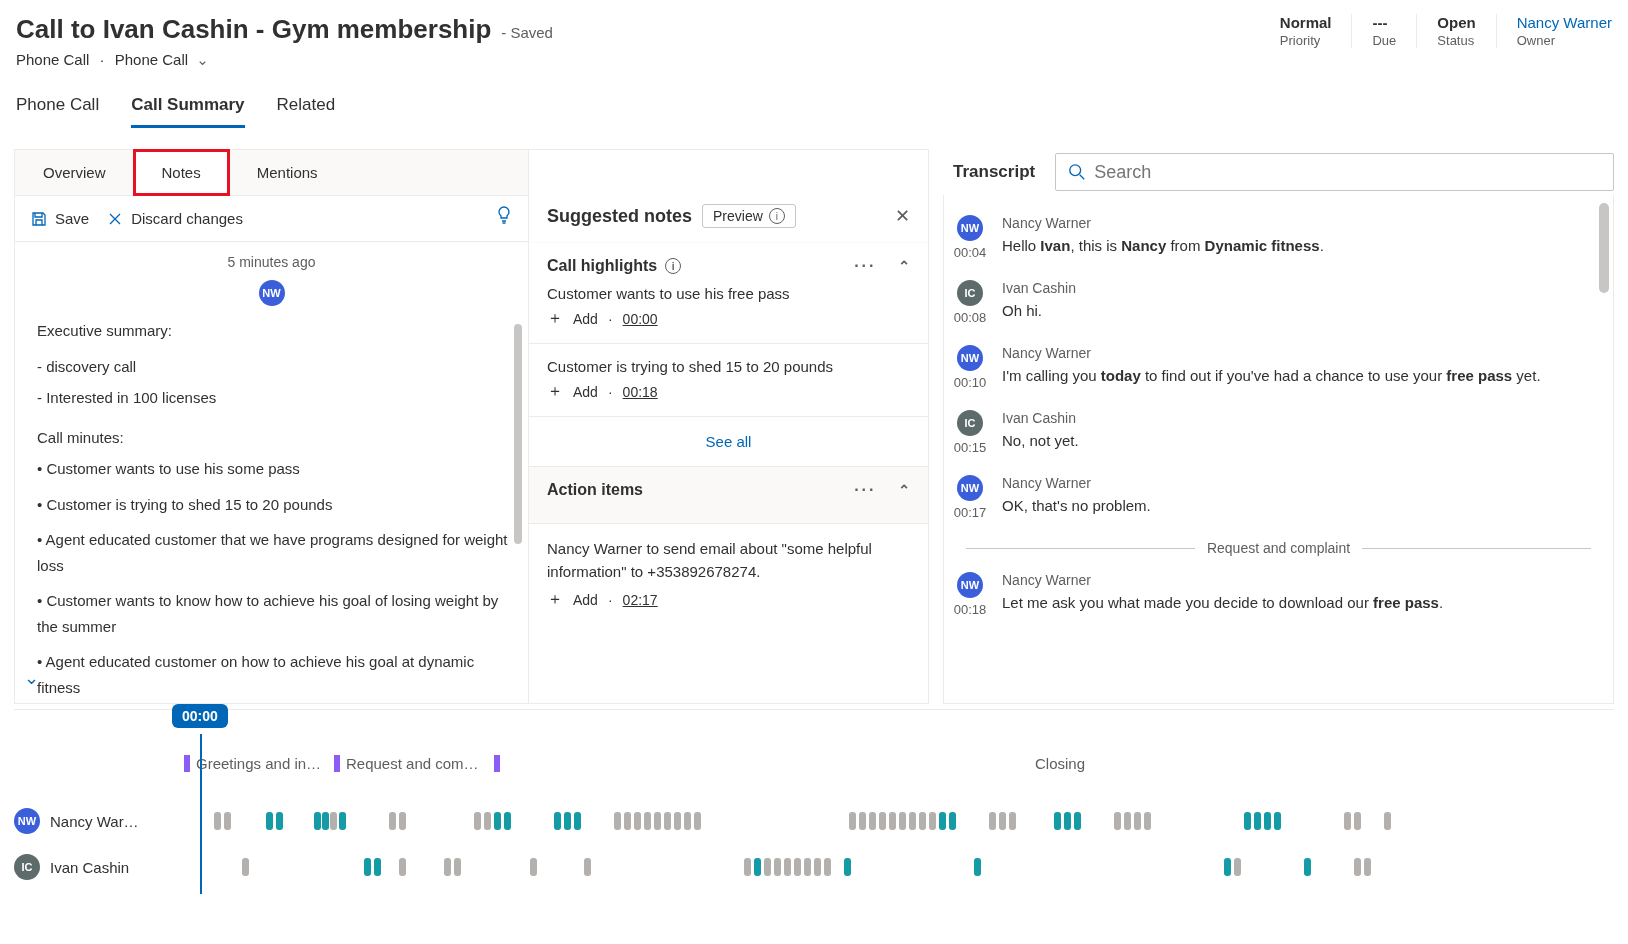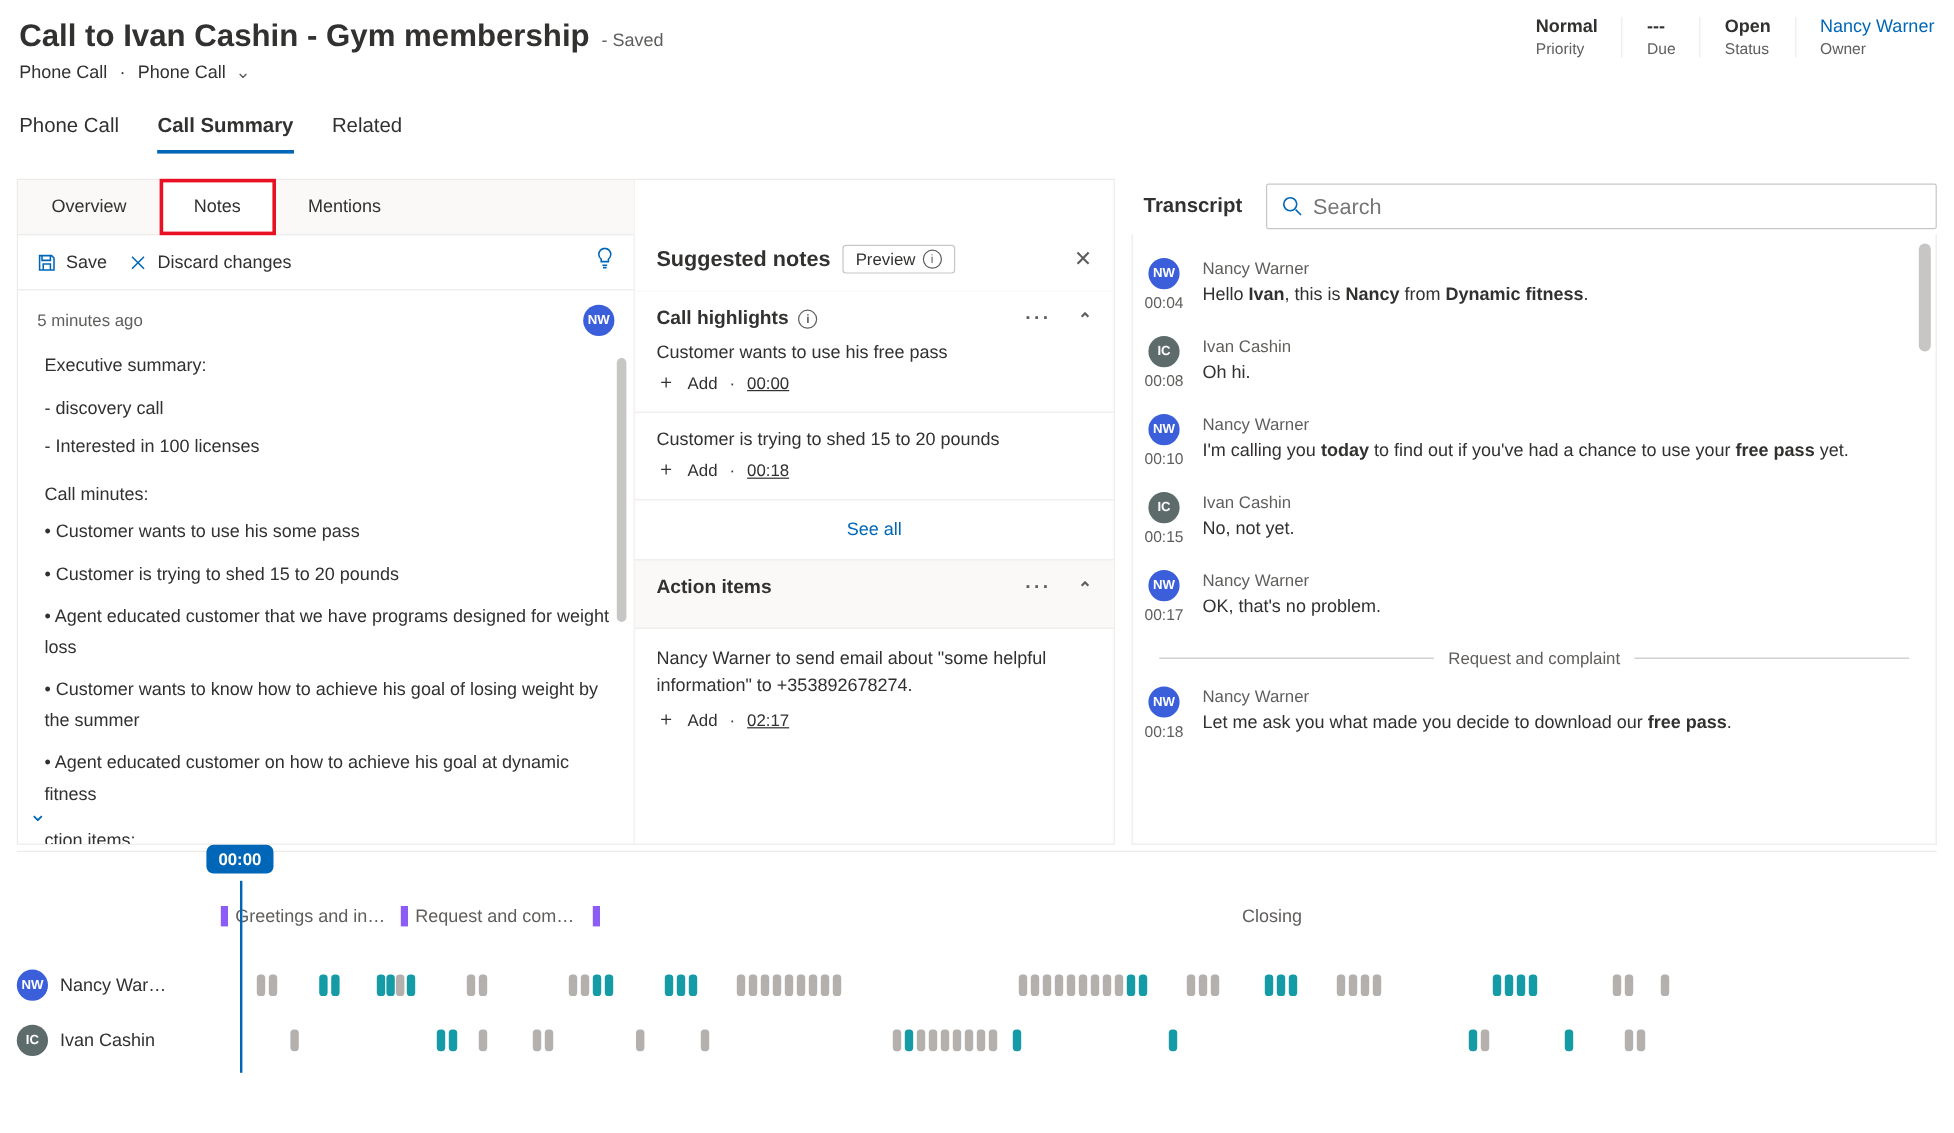--- a/index.html
+++ b/index.html
@@ -21,21 +21,21 @@
 .content-row { display:flex; height:555px; margin:20px 14px 0 14px; gap:0; }
 .panel { background:#fff; }
 .left-panel { width:515px; border:1px solid #edebe9; display:flex; flex-direction:column; }
 .sub-tabs { display:flex; background:#faf9f8; border-bottom:1px solid #edebe9; height:46px; align-items:center; }
 .sub-tab { padding:0 28px; height:100%; display:flex; align-items:center; cursor:pointer; font-size:15px; color:#323130; }
 .sub-tab.highlighted { outline:3px solid #e81123; outline-offset:-2px; background:#fff; }
 .toolbar { display:flex; align-items:center; padding:10px 16px; gap:18px; border-bottom:1px solid #edebe9; }
 .tool-btn { display:flex; align-items:center; gap:8px; cursor:pointer; font-size:15px; color:#323130; }
 .tool-btn svg, .tool-btn .ic { width:16px; height:16px; }
 .bulb { margin-left:auto; color:#0067b8; font-size:18px; }
-.note-meta { display:flex; justify-content:space-between; align-items:center; gap:25px; padding:12px 16px 8px 16px; color:#605e5c; font-size:14px; }
+.note-meta { display:flex; justify-content:space-between; align-items:center; gap:10px; padding:12px 16px 8px 16px; color:#605e5c; font-size:14px;flex-direction:column; }
 .avatar { width:26px; height:26px; border-radius:50%; display:flex; align-items:center; justify-content:center; font-size:11px; font-weight:600; color:#fff; flex-shrink:0; }
 .av-nw { background:#3b5edb; }
 .av-ic { background:#5d6b6b; }
 .note-body { padding:4px 18px 16px 22px; overflow-y:auto; flex:1; position:relative; line-height:1.7; font-size:15px; }
 .note-body p { margin-bottom:6px; }
 .note-scroll { position:absolute; right:6px; top:10px; width:8px; height:220px; background:#c8c6c4; border-radius:4px; }
 .mid-panel { width:400px; border:1px solid #edebe9; border-left:none; padding:0; display:flex; flex-direction:column; }
 .mid-header { display:flex; align-items:center; padding:54px 18px 14px 18px; gap:10px; border-bottom:1px solid #faf9f8; }
 .mid-title { font-size:18px; font-weight:600; flex:0 0 auto; }
 .preview-btn { border:1px solid #c8c6c4; border-radius:3px; padding:3px 10px; font-size:14px; cursor:pointer; display:flex; align-items:center; gap:6px; }

